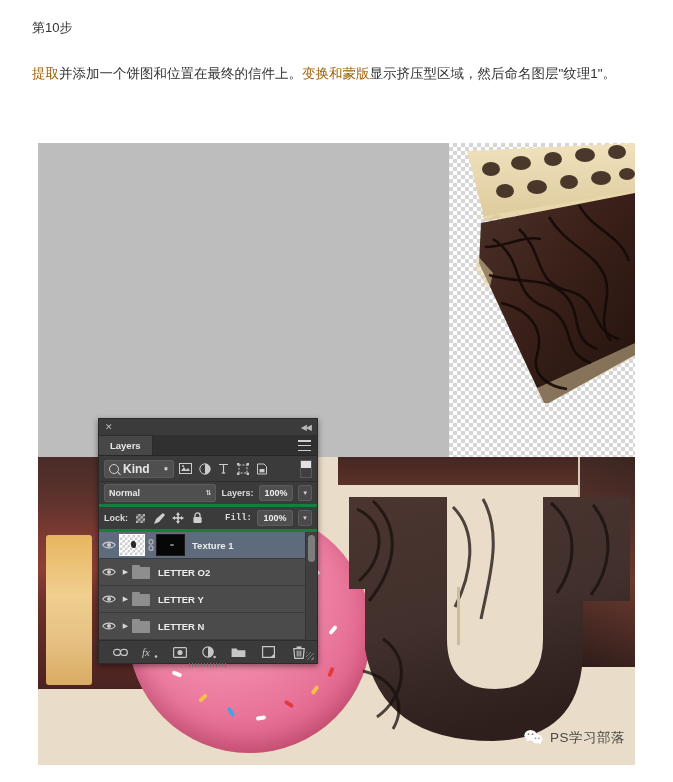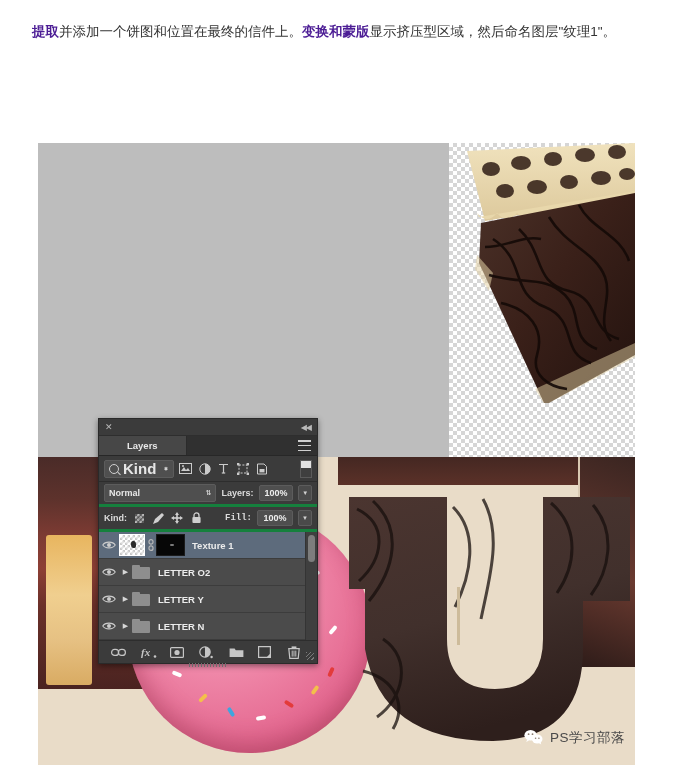--- a/index.html
+++ b/index.html
@@ -12,21 +12,21 @@
   }
 
   
   #article{position:absolute;left:32px;top:18px;width:608px;}
   .step-label{
     font-size:13px;color:#333;line-height:20px;margin:0 0 22px 0;
   }
   .body-para{
     font-size:13.5px;color:#333;line-height:28px;margin:0;
   }
-  .body-para b{font-weight:bold;color:#4c1d95;}
+  .body-para b{font-weight:normal;color:#a16207;}
 
   
   #shot{
     position:absolute;left:38px;top:143px;
     width:597px;height:622px;
     overflow:hidden;
     background:#bdbdbd;
   }
 
   
@@ -123,42 +123,42 @@
   }
   .ps-close{color:#b9b9b9;font-size:9px;line-height:1;cursor:pointer;}
   .ps-collapse{color:#b9b9b9;font-size:8px;letter-spacing:-1px;}
 
   .ps-tabrow{
     height:19px;background:#303030;display:flex;align-items:stretch;
     border-bottom:1px solid #272727;position:relative;
   }
   .ps-tab{
     background:#474747;color:#e7e7e7;font-size:9.5px;font-weight:bold;
-    padding:0 28px;display:flex;align-items:center;
+    padding:0 11px;display:flex;align-items:center;
     border-right:1px solid #2b2b2b;
   }
   .ps-menu-ic{
     position:absolute;right:6px;top:4px;width:13px;height:11px;
     display:flex;flex-direction:column;justify-content:space-between;
   }
   .ps-menu-ic i{display:block;height:1.5px;background:#cfcfcf;}
   .ps-menu-ic i:nth-child(1){width:13px;}
   .ps-menu-ic i:nth-child(2){width:13px;}
   .ps-menu-ic i:nth-child(3){width:13px;}
 
   .ps-filterrow{
     height:25px;background:#3b3b3b;display:flex;align-items:center;
     padding:0 5px;gap:4px;border-bottom:1px solid #2d2d2d;
   }
   .kind-box{
     display:flex;align-items:center;gap:4px;
     background:#4f4f4f;border:1px solid #5c5c5c;border-radius:2px;
     height:16px;padding:0 4px;min-width:60px;
   }
-  .kind-box .lbl{font-size:15px;font-weight:bold;color:#e6e6e6;}
+  .kind-box .lbl{font-size:12px;font-weight:bold;color:#e6e6e6;}
   .mag{width:8px;height:8px;border:1.3px solid #cfcfcf;border-radius:50%;position:relative;display:inline-block;}
   .mag:after{content:"";position:absolute;right:-3px;bottom:-2px;width:4px;height:1.3px;background:#cfcfcf;transform:rotate(45deg);}
   .spin{margin-left:auto;display:flex;flex-direction:column;gap:1px;line-height:0;}
   .spin span{font-size:6px;color:#d0d0d0;}
   .f-ic{width:15px;height:15px;display:flex;align-items:center;justify-content:center;color:#cbcbcb;}
   .f-toggle{width:10px;height:16px;margin-left:auto;background:linear-gradient(180deg,#e2e2e2 0 45%,#3f3f3f 45% 100%);border:1px solid #5a5a5a;}
 
   .ps-moderow,.ps-lockrow{
     height:22px;background:#3b3b3b;display:flex;align-items:center;
     padding:0 5px;gap:5px;border-bottom:3px solid #15803d;
@@ -242,38 +242,38 @@
   .scroll-thumb{
     position:absolute;left:2px;top:3px;width:7px;height:27px;background:#7d7d7d;border-radius:4px;
   }
 
   .ps-footer{
     height:22px;background:#3b3b3b;display:flex;align-items:center;
     justify-content:space-around;padding:0 6px;border-top:1px solid #2d2d2d;
     position:relative;
   }
   .foot-ic{
-    width:17px;height:17px;display:flex;align-items:center;justify-content:flex-start;
+    width:17px;height:17px;display:flex;align-items:center;justify-content:flex-end;
     color:#c6c6c6;
-    font-weight:bold;
   }
   .ps-grip{
     position:absolute;left:50%;transform:translateX(-50%);bottom:-4px;
     width:38px;height:4px;
     background:repeating-linear-gradient(90deg,#6d6d6d 0 1px,transparent 1px 3px);
   }
   .resize-grip{
     position:absolute;right:3px;bottom:3px;width:8px;height:8px;
     background:repeating-linear-gradient(135deg,#7a7a7a 0 1px,transparent 1px 3px);
   }
 </style>
 </head>
 <body>
 
 <div id="article">
+  <div class="step-label">第10步</div>
   <p class="body-para">
     <b>提取</b><span>并添加一个饼图和位置在最终的信件上。</span><b>变换和蒙版</b><span>显示挤压型区域，然后命名图层"纹理1"。</span>
   </p>
 </div>
 
 <div id="shot">
 
   <div class="canvas-gray"></div>
   <div class="canvas-checker"></div>
 
@@ -470,21 +470,21 @@
       <div class="mode-select">
         <span>Normal</span>
         <span style="margin-left:auto;font-size:7px;color:#d0d0d0;">⇅</span>
       </div>
       <span class="field-lbl">Layers:</span>
       <span class="num-box">100%</span>
       <span class="num-arrow">▼</span>
     </div>
 
     <div class="ps-lockrow">
-      <span class="field-lbl">Kind:</span>
+      <span class="field-lbl">Lock:</span>
       <span class="lock-ic">
           <span class="checker-ic"></span>
         </span>
       <span class="lock-ic">
         <svg width="13" height="13" viewBox="0 0 13 13">
             <path d="M1,12 L3,7 L10,1 L12,3 L6,10 Z" fill="#cfcfcf"></path>
           </svg>
       </span>
       <span class="lock-ic">
         <svg width="12" height="12" viewBox="0 0 12 12">

